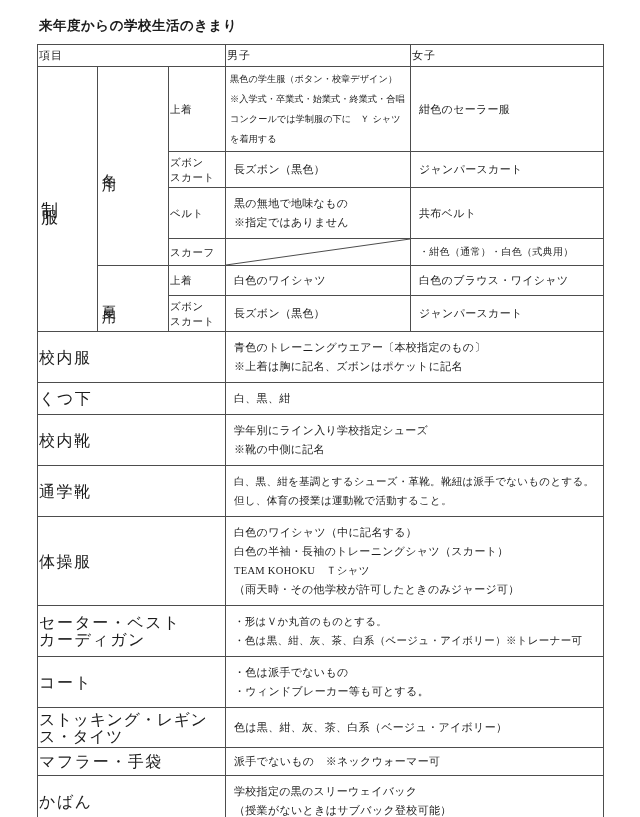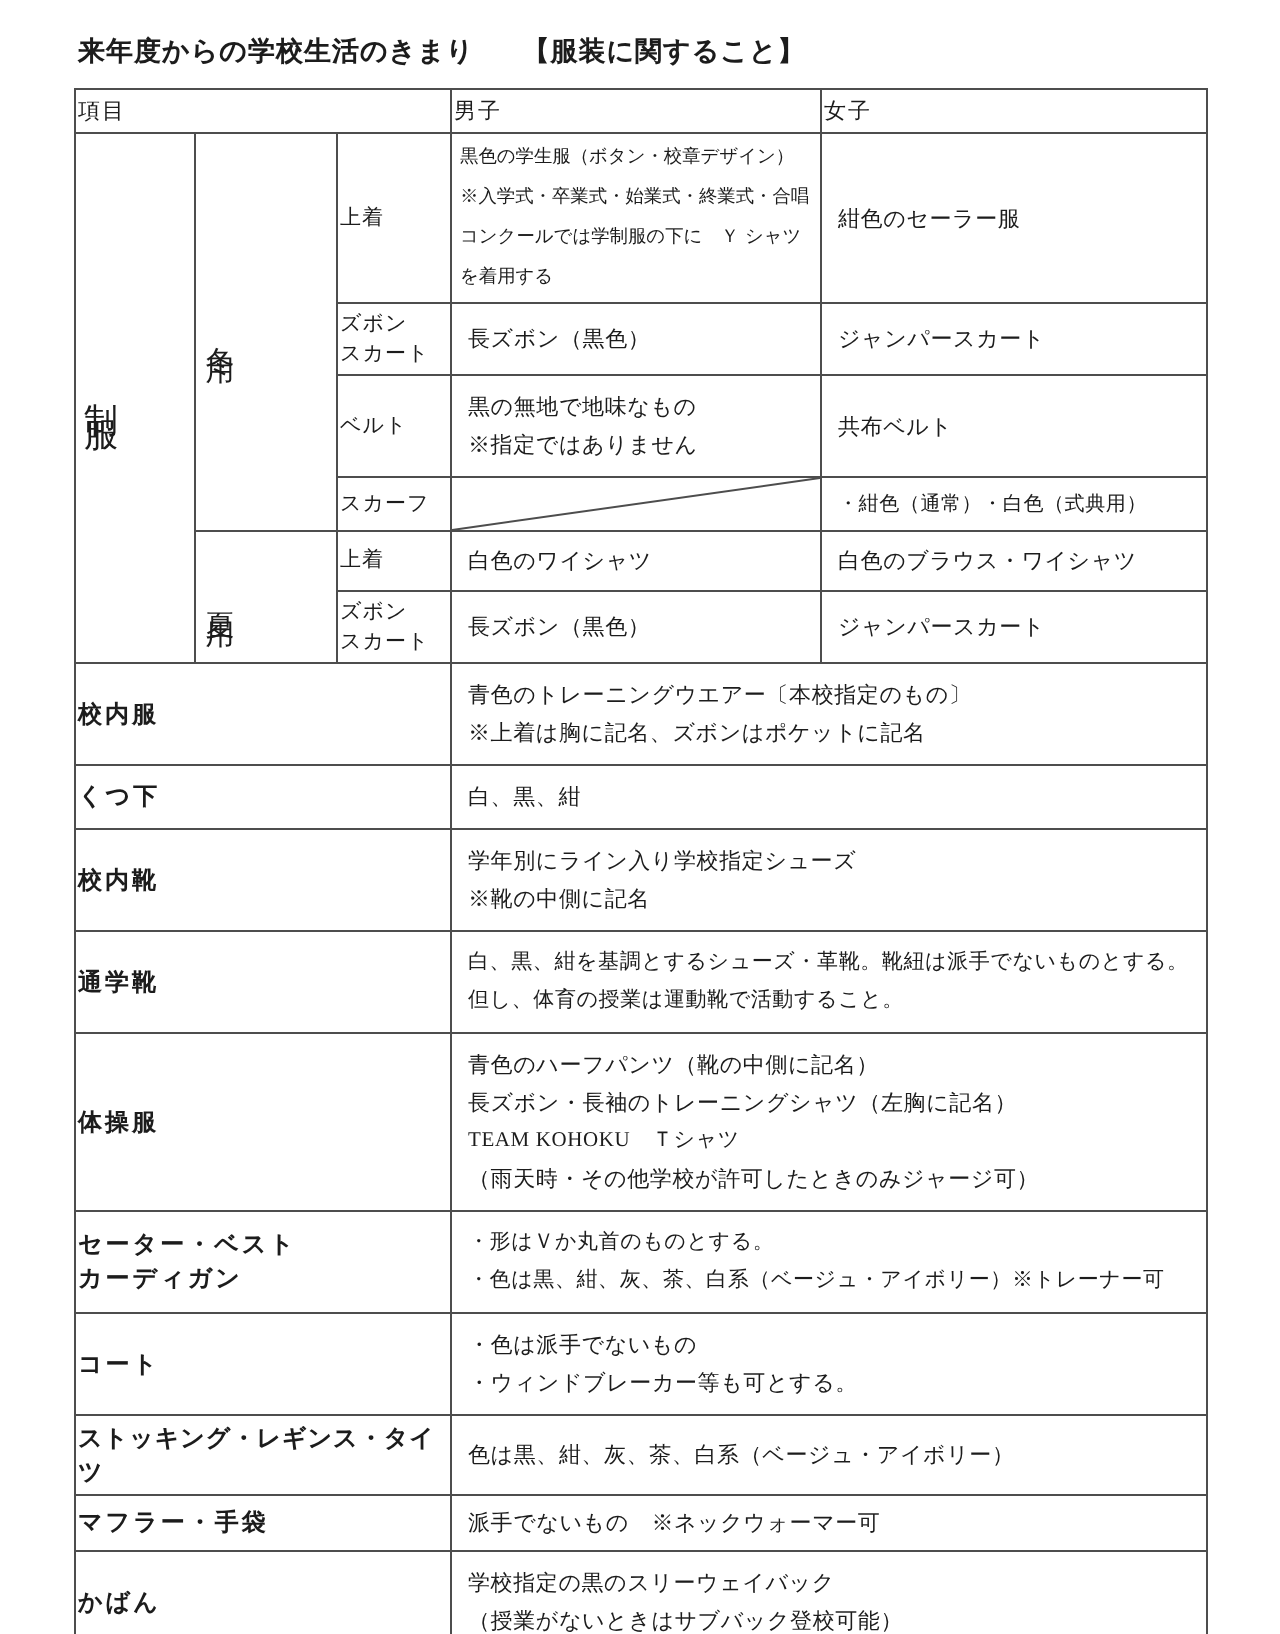--- a/index.html
+++ b/index.html
@@ -12,21 +12,21 @@
   }
   .page { padding:13px 37px 0 37px; }
 
   .title { display:flex; gap:24px; font-size:13.5px; font-weight:bold; letter-spacing:0.5px; margin:4px 0 9px 2px; }
 
   table.rules { border-collapse:collapse; table-layout:fixed; width:566px; }
   table.rules td { border:1px solid #4d4d4d; overflow:hidden; }
 
   .c   { text-align:left; vertical-align:middle; }
   .lbl { font-size:10.5px; letter-spacing:0.5px; line-height:15px;margin-left:38px; }
-  .lbl2{ font-size:12px; letter-spacing:1.5px; line-height:17px;font-weight:bold; }
+  .lbl2{ font-size:16px; letter-spacing:1.5px; line-height:17px; }
   .hdr td { font-size:11px; letter-spacing:1px; }
 
   .content { padding:6px 8px; font-size:11px; vertical-align:middle; text-align:left; letter-spacing:0.3px; }
   .content div { line-height:19px; white-space:nowrap; }
   .tiny { font-size:9.2px; padding:2px 4px; letter-spacing:0; }
   .tiny div { line-height:20px; }
   .nw { white-space:nowrap; }
   .latin { font-family:Liberation Serif, serif; font-size:10.5px; }
 
   .v { writing-mode:vertical-rl; text-orientation:upright; display:inline-block; }
@@ -38,21 +38,20 @@
 
   .footnote { margin:12px 0 0 1px; font-size:11px; letter-spacing:0.3px; }
 </style>
 </head>
 <body>
 
 <div class="page">
 
   <div class="title">
     <span>来年度からの学校生活のきまり</span>
-    <span>【服装に関すること】</span>
   </div>
 
   <table class="rules">
     <colgroup>
       <col style="width:60px">
         <col style="width:71px">
         <col style="width:57px">
       <col style="width:185px">
         <col style="width:193px">
     </colgroup>
@@ -152,22 +151,22 @@
       <td colspan="3" class="c lbl2">通学靴</td>
       <td colspan="2" class="content" style="font-size:10.5px">
         <div>白、黒、紺を基調とするシューズ・革靴。靴紐は派手でないものとする。</div>
         <div>但し、体育の授業は運動靴で活動すること。</div>
       </td>
     </tr>
 
     <tr style="height:79px">
       <td colspan="3" class="c lbl2">体操服</td>
       <td colspan="2" class="content">
-        <div>青色のハーフパンツ（靴の中側に記名）</div>
-        <div>長ズボン・長袖のトレーニングシャツ（左胸に記名）</div>
+        <div>白色のワイシャツ（中に記名する）</div>
+        <div>白色の半袖・長袖のトレーニングシャツ（スカート）</div>
         <div class="latin">TEAM KOHOKU　Ｔシャツ</div>
         <div>（雨天時・その他学校が許可したときのみジャージ可）</div>
       </td>
     </tr>
 
     <tr style="height:38px">
       <td colspan="3" class="c lbl2">
         <div>セーター・ベスト</div>
         <div>カーディガン</div>
       </td>

